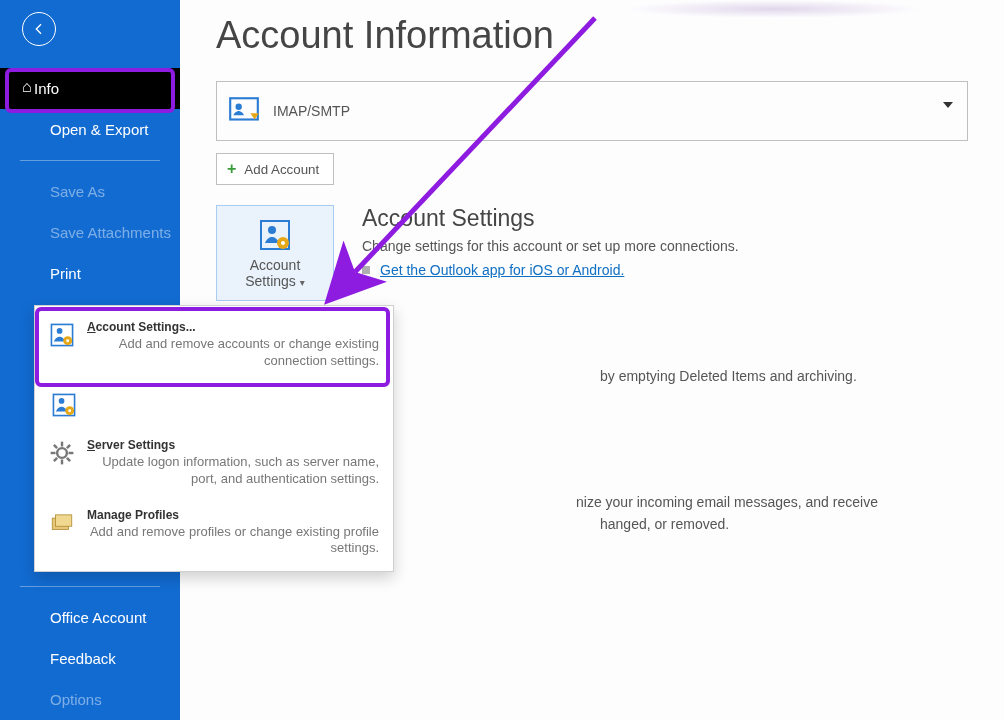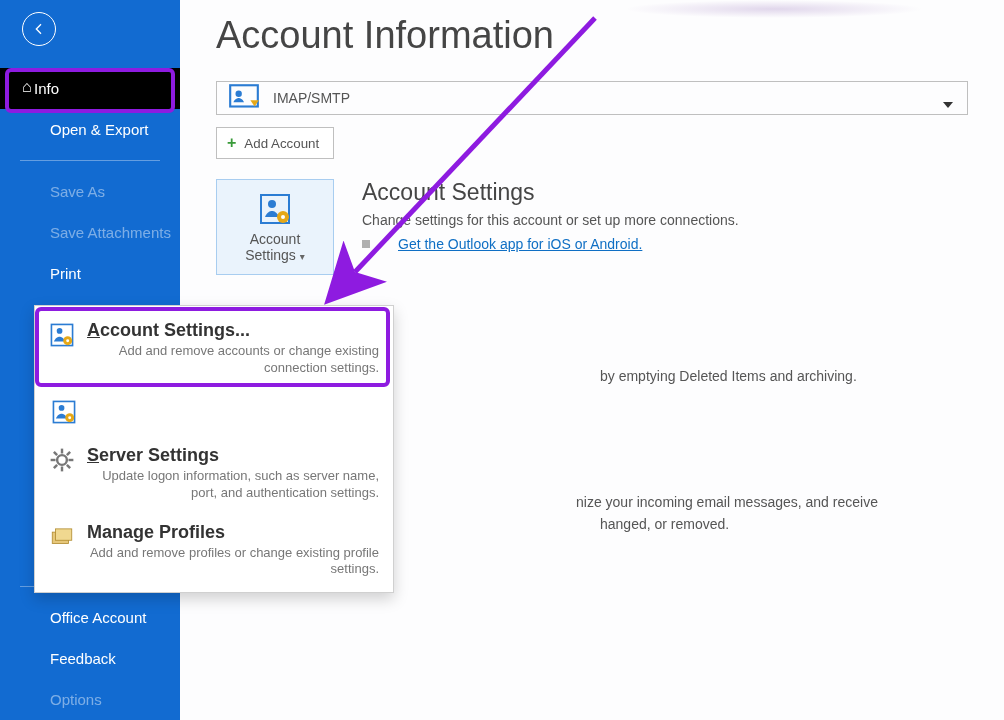--- a/index.html
+++ b/index.html
@@ -70,21 +70,21 @@
       position: relative;
     }
     .page-title {
       font-size: 38px;
       font-weight: 300;
       color: #454545;
       margin: 4px 0 24px 0;
     }
     .account-box {
       border: 1px solid #bfbfbf;
-      height: 34px;
+      height: 60px;
       display:flex; align-items:center;
       padding: 0 10px;
       margin-bottom: 12px;
       position: relative;
       text-align: right;
     }
     .account-box .acct-ico {
       width: 34px; height: 30px;
       display:flex; align-items:center; justify-content:center;
       margin-right: 12px;
@@ -112,42 +112,42 @@
       display:flex; flex-direction:column; align-items:center; justify-content:center;
       cursor:pointer;
     }
     .settings-button svg { width:36px; height:36px; }
     .settings-button .lbl { text-align:center; color:#555; font-size:14px; margin-top:4px; }
     .settings-button .caret { font-size:10px; color:#666; }
     .settings-info h2 {
       font-size: 23px; font-weight: 400; color:#454545; margin-bottom:6px;
     }
     .settings-info p { color:#555; font-size:14px; }
-    .bullet-row { display:flex; align-items:center; gap:28px; margin-top:8px;}
+    .bullet-row { display:flex; align-items:center; gap:10px; margin-top:8px;}
     .bullet { width:8px;height:8px;background:#b0b0b0; }
     .link { color:#0f6fc4; text-decoration:underline; cursor:pointer; }
     
     .menu {
       position:absolute;
       top: 305px; left: 34px;
       width: 360px;
       background:#fff;
       border: 1px solid #d0d0d0;
       box-shadow: 0 6px 14px rgba(0,0,0,0.18);
       padding: 4px 0;
       z-index: 20;
     }
     .menu-item {
       display:flex; gap: 12px;
       padding: 10px 14px;
       cursor:pointer;
     }
     .mi-icon { width: 30px; display:flex; align-items:flex-start; justify-content:center; padding-top:2px; }
     .mi-icon svg { width:26px; height:26px; }
-    .mi-body .mi-title { font-weight:600; color:#333; font-size:18px; }
+    .mi-body .mi-title { font-weight:600; color:#333; font-size:12px; }
     .mi-body .mi-desc { color:#777; font-size:13px; line-height:1.3; margin-top:2px;text-align:right; }
     .highlight-box-2 {
       position:absolute;
       top: 307px; left: 35px;
       width: 355px; height: 80px;
       border: 4px solid #8e1be0;
       border-radius: 6px;
       pointer-events:none;
       z-index: 40;
     }

